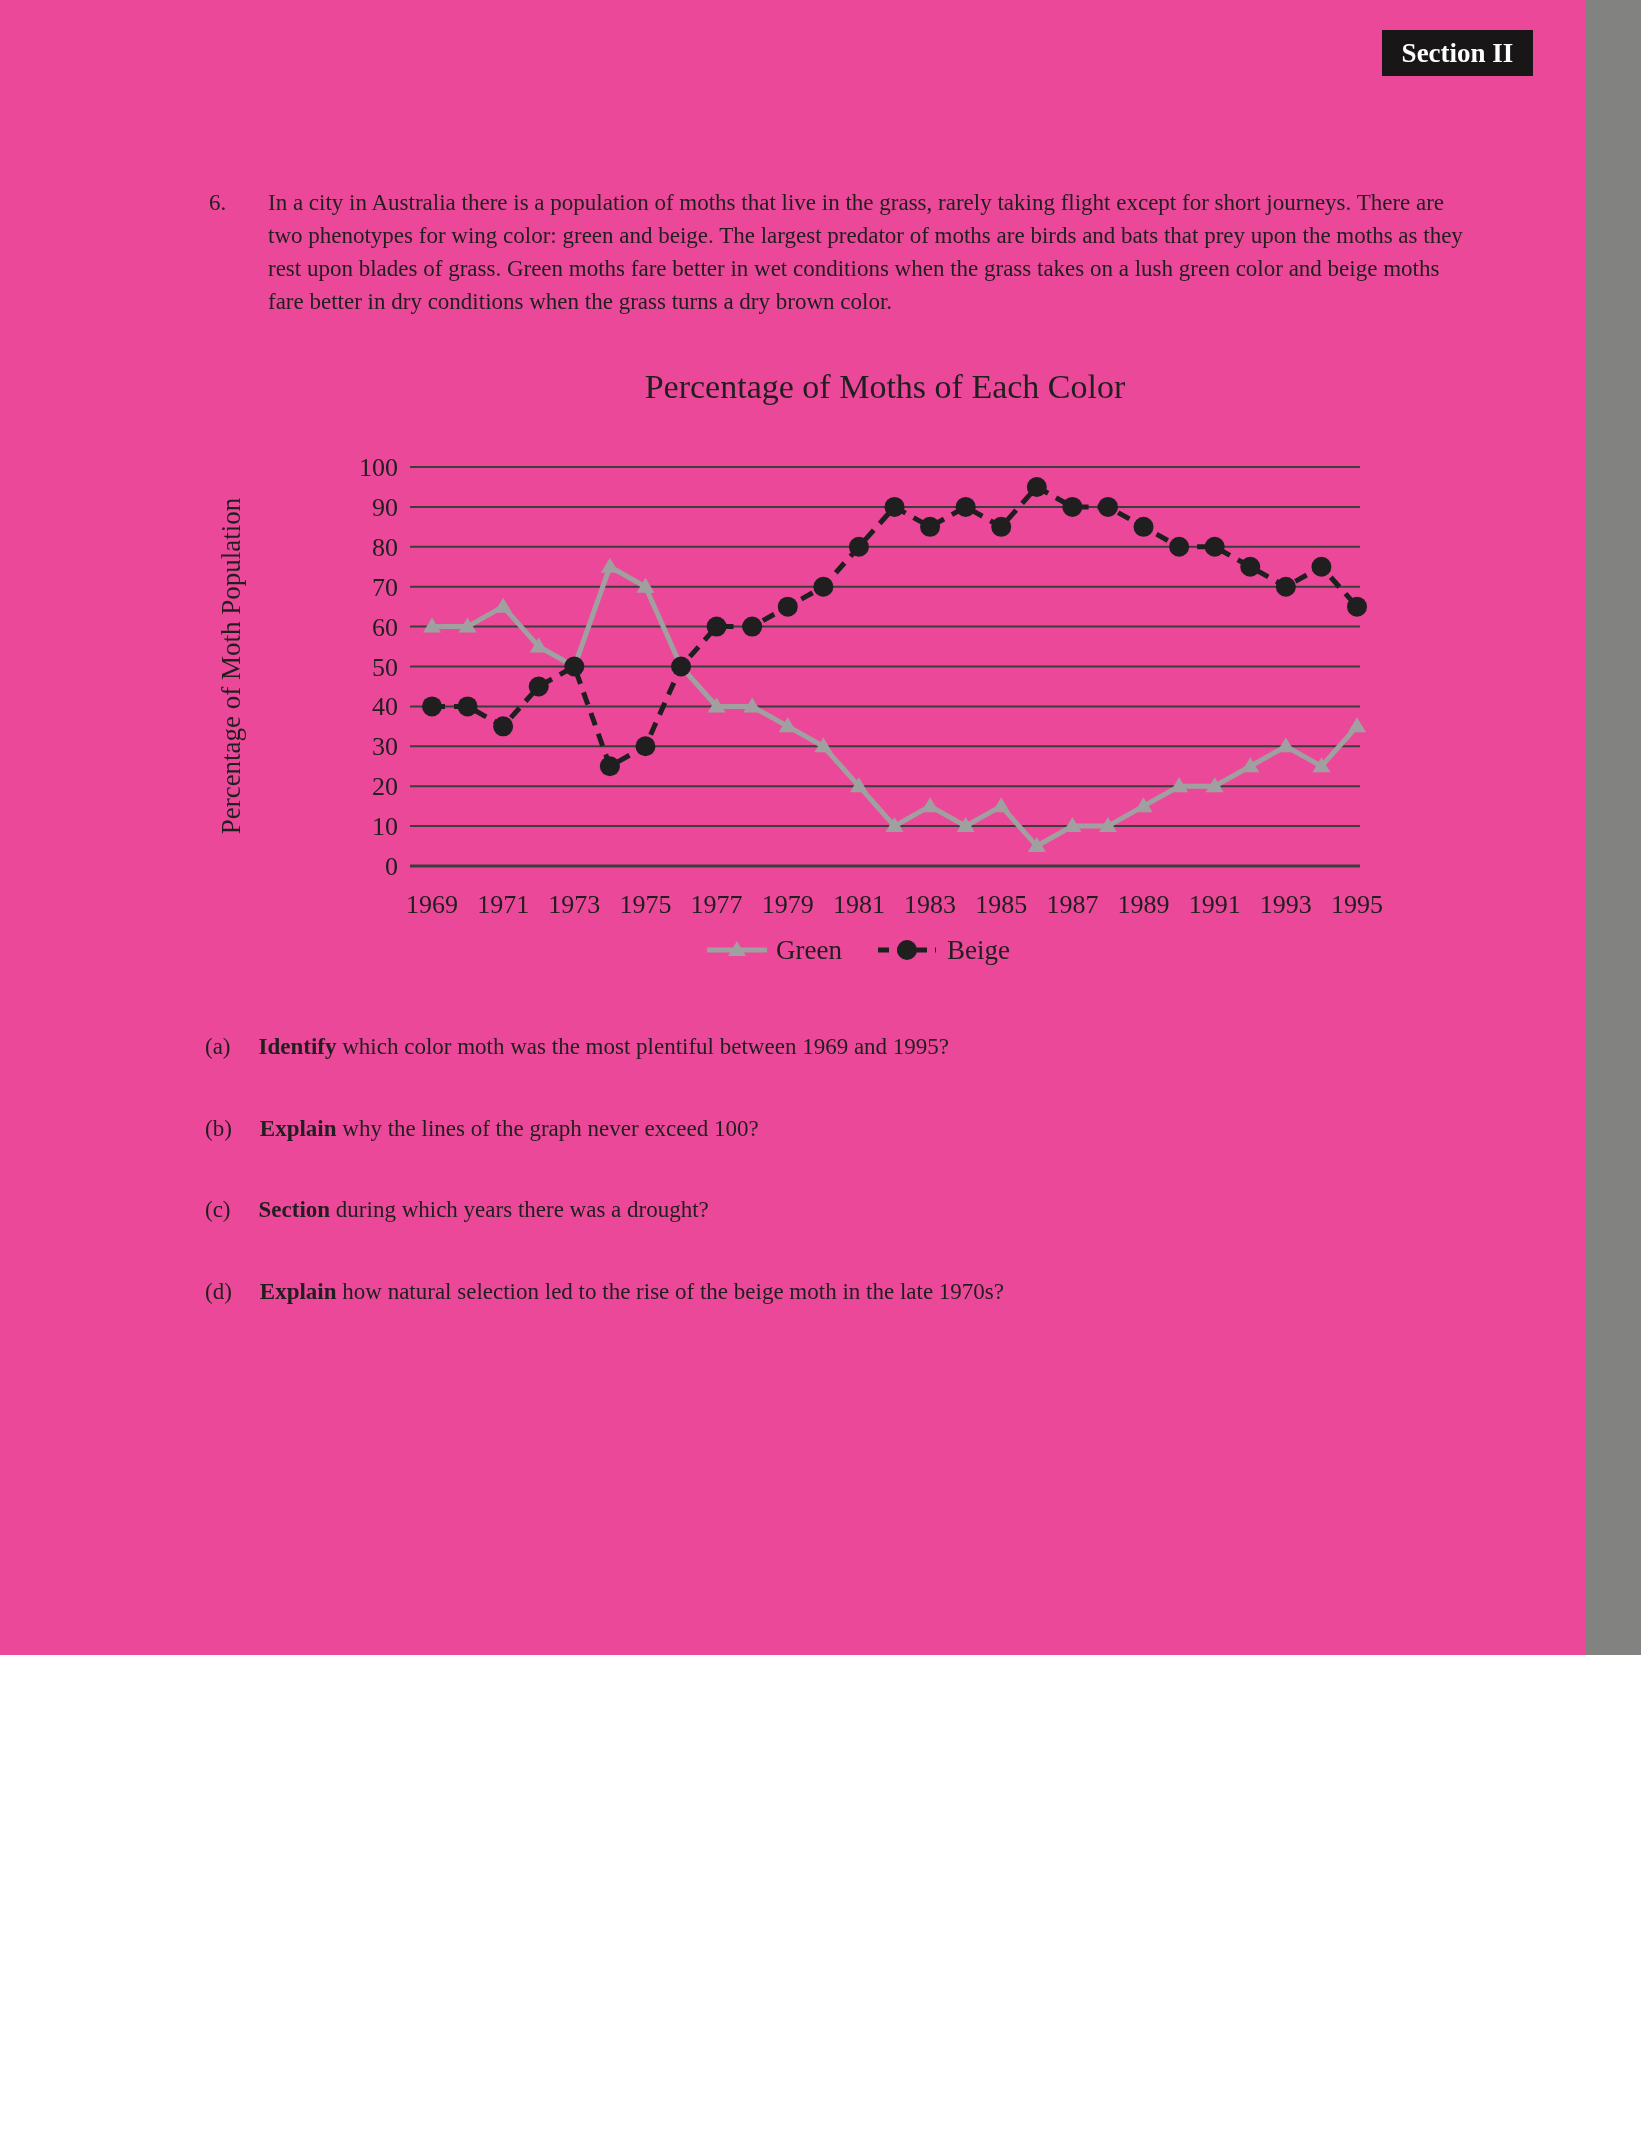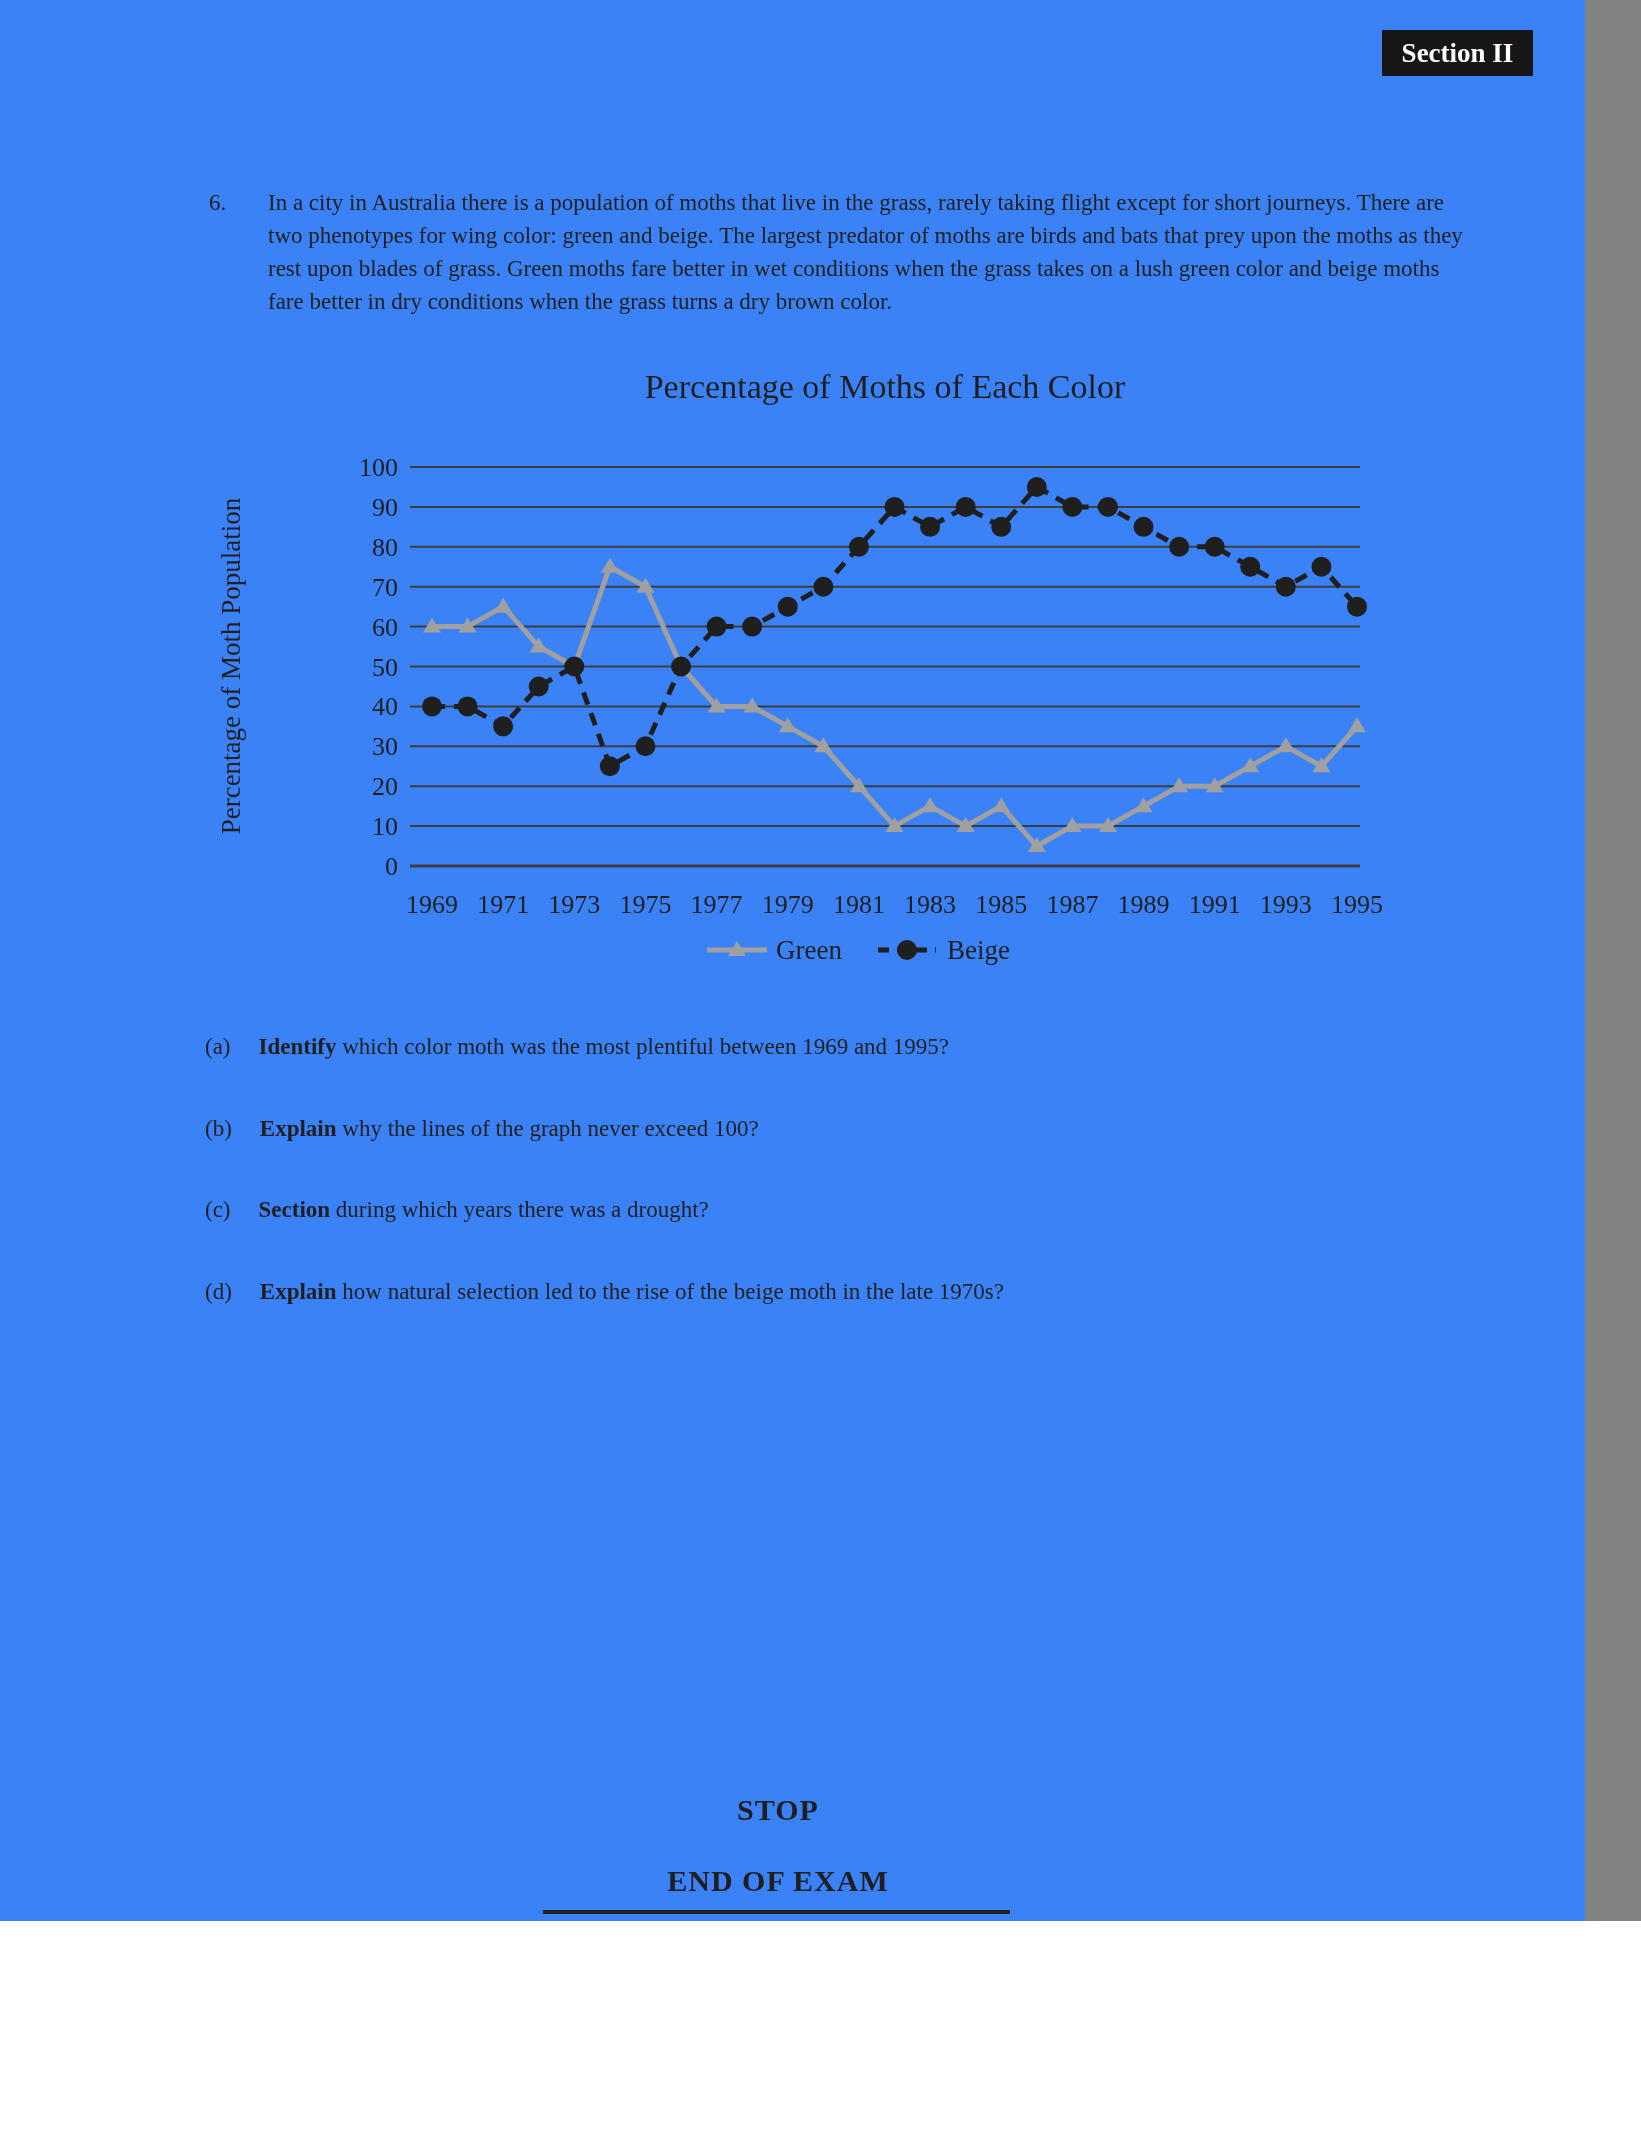--- a/index.html
+++ b/index.html
@@ -1,16 +1,16 @@
 <!DOCTYPE html>
 <html><head>
 <meta charset="utf-8">
 <style>
   html,body{margin:0;padding:0;background:#ffffff;}
-  #page{position:relative;width:1641px;height:1921px;background:#3b82f6;overflow:hidden;
+  #page{position:relative;width:1641px;height:1655px;background:#ec4899;overflow:hidden;
         font-family:"Liberation Serif", serif;color:#1f1f1f;}
   #edge-band{position:absolute;top:0;right:0;width:56px;height:2129px;background:#828280;}
   #section-badge{position:absolute;left:1382px;top:30px;width:151px;height:46px;background:#181616;
         color:#ffffff;font-weight:bold;font-size:27px;text-align:center;line-height:46px;}
   #question{position:absolute;left:209px;top:186px;width:1254px;display:flex;
         font-size:23px;line-height:33px;}
   #question .qnum{width:59px;flex:0 0 59px;}
   #question .qtext{flex:1;}
   .subq{position:absolute;left:205px;width:1260px;font-size:23px;line-height:33px;}
   .subq .sq-label{margin-right:9px;}

